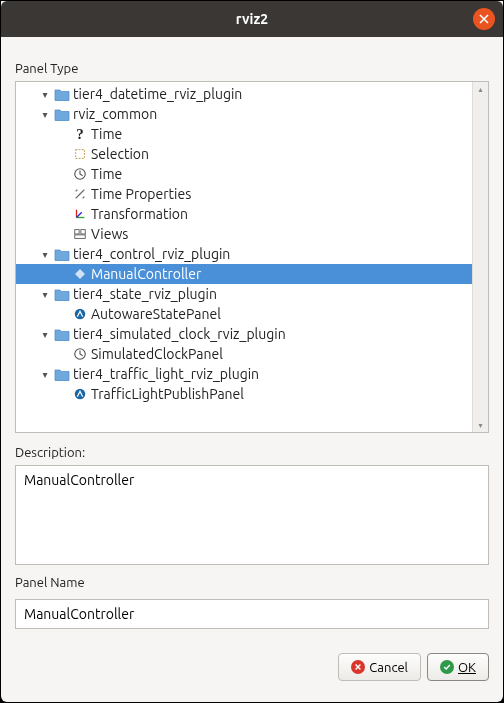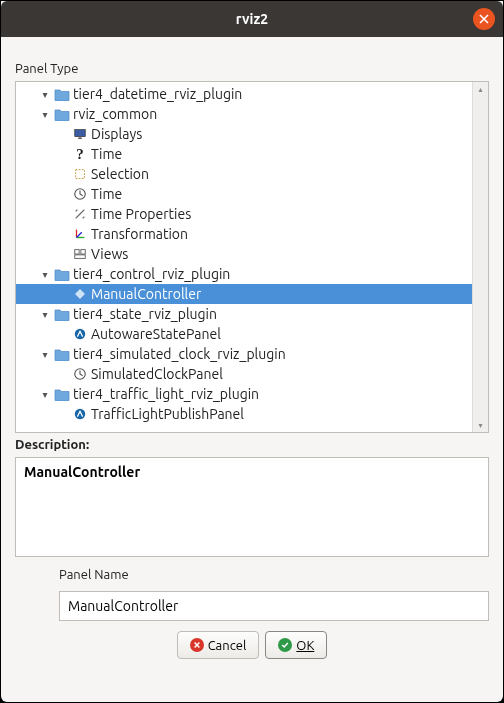--- a/index.html
+++ b/index.html
@@ -17,25 +17,25 @@
     .row.sel { background: #4a90d9; color: #fff; }
     .indent1 { padding-left: 22px; }
     .indent2 { padding-left: 40px; }
     .arrow { width: 14px; height: 14px; display: inline-flex; align-items: center; justify-content: center; font-size: 10px; color: #555; margin-right: 2px; }
     .noarrow { width: 16px; display: inline-block; }
     .ico { width: 16px; height: 16px; display: inline-flex; align-items: center; justify-content: center; margin-right: 3px; font-size: 13px; }
     .folder svg { width: 16px; height: 13px; }
     .scrollbar { width: 16px; background: #f0efee; border-left: 1px solid #e0ddd9; display: flex; flex-direction: column; align-items: center; }
     .scrollbtn { width: 14px; height: 14px; display: flex; align-items: center; justify-content: center; font-size: 8px; color: #888; }
     .scrolltrack { flex: 1; }
-    .desc { margin-top: 4px; font-weight: bold; }
+    .desc { margin-top: 12px; }
     .descbox { border: 1px solid #c0bdb9; background: #fff; height: 100px; padding: 6px 8px; font-size: 14px; margin-top: 4px; }
-    .pname { margin-top: 10px; margin-left: 44px; }
+    .pname { margin-top: 10px; }
     .input { width: 100%; height: 30px; border: 1px solid #c0bdb9; background: #fff; padding: 4px 8px; font-size: 14px; margin-top: 4px; }
-    .buttons { display: flex; justify-content: center; gap: 6px; margin-top: 10px; }
+    .buttons { display: flex; justify-content: flex-end; gap: 6px; margin-top: 24px; }
     .btn { height: 28px; padding: 0 12px; border: 1px solid #bfbcb8; background: linear-gradient(#fdfdfc,#edebe7); border-radius: 4px; font-size: 13px; display: inline-flex; align-items: center; gap: 4px; cursor: pointer; }
     .btn.def { border: 1px solid #8a8782; }
     .circ { width: 14px; height: 14px; border-radius: 50%; display: inline-flex; align-items: center; justify-content: center; }
     .circ.red { background: #d9362b; color:#fff; }
     .circ.green { background: #2e9948; color:#fff; }
     .circ svg { width: 8px; height: 8px; }
   </style>
 </head>
 <body>
 
@@ -62,30 +62,20 @@
             <span>tier4_datetime_rviz_plugin</span>
           </div>
           <div class="row indent1">
             <span class="arrow">▾</span>
             <span class="ico folder">
               <svg viewBox="0 0 16 13">
                 <path d="M1 2 h5 l1.5 1.5 H15 v8.5 a1 1 0 0 1 -1 1 H2 a1 1 0 0 1 -1 -1 Z" fill="#6fa8dc" stroke="#4a86c5" stroke-width="0.7"></path>
               </svg>
             </span>
             <span>rviz_common</span>
-          </div>
-          <div class="row indent2">
-            <span class="noarrow"></span>
-            <span class="ico ">
-              <svg viewBox="0 0 16 16" width="14" height="14">
-                <rect x="2" y="3" width="12" height="8" fill="#3b5ba5" stroke="#333" stroke-width="0.8"></rect>
-                <rect x="6" y="12" width="4" height="1.5" fill="#333"></rect>
-              </svg>
-            </span>
-            <span>Displays</span>
           </div>
           <div class="row indent2">
             <span class="noarrow"></span>
             <span class="ico ">
               <span style="font-weight:700;font-family:serif;font-size:15px;color:#222">?</span>
             </span>
             <span>Time</span>
           </div>
           <div class="row indent2">
             <span class="noarrow"></span>

